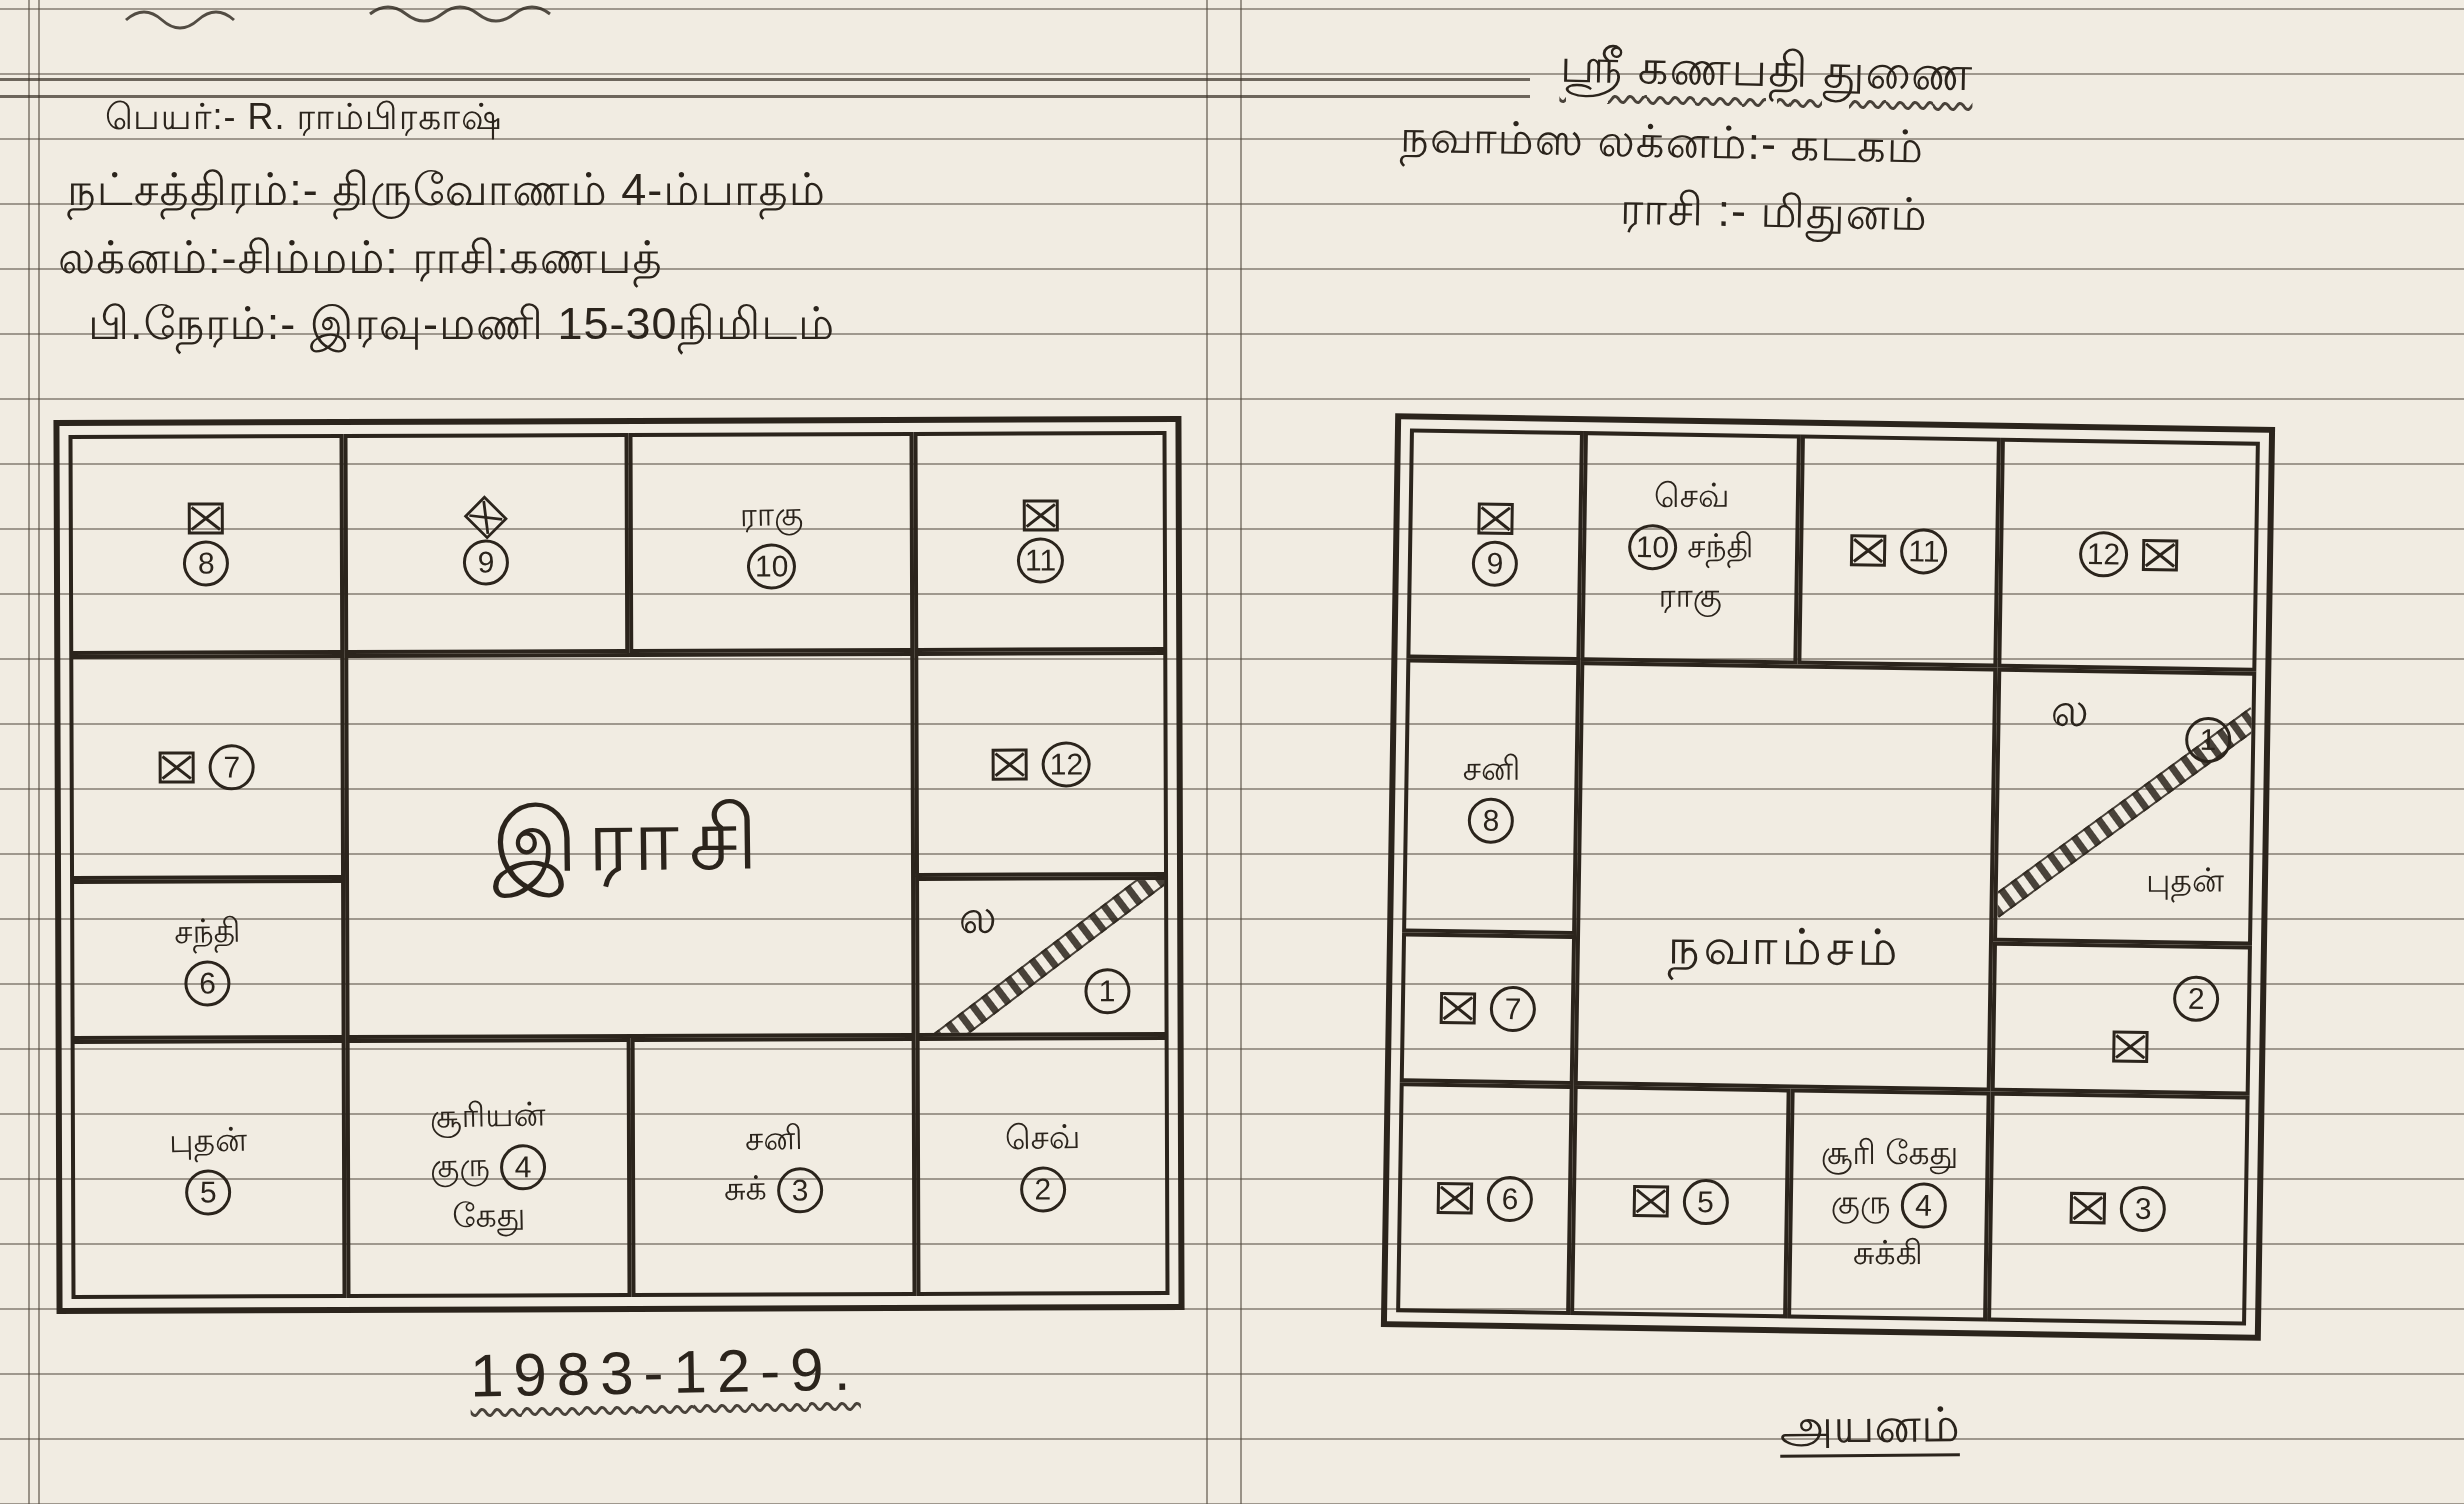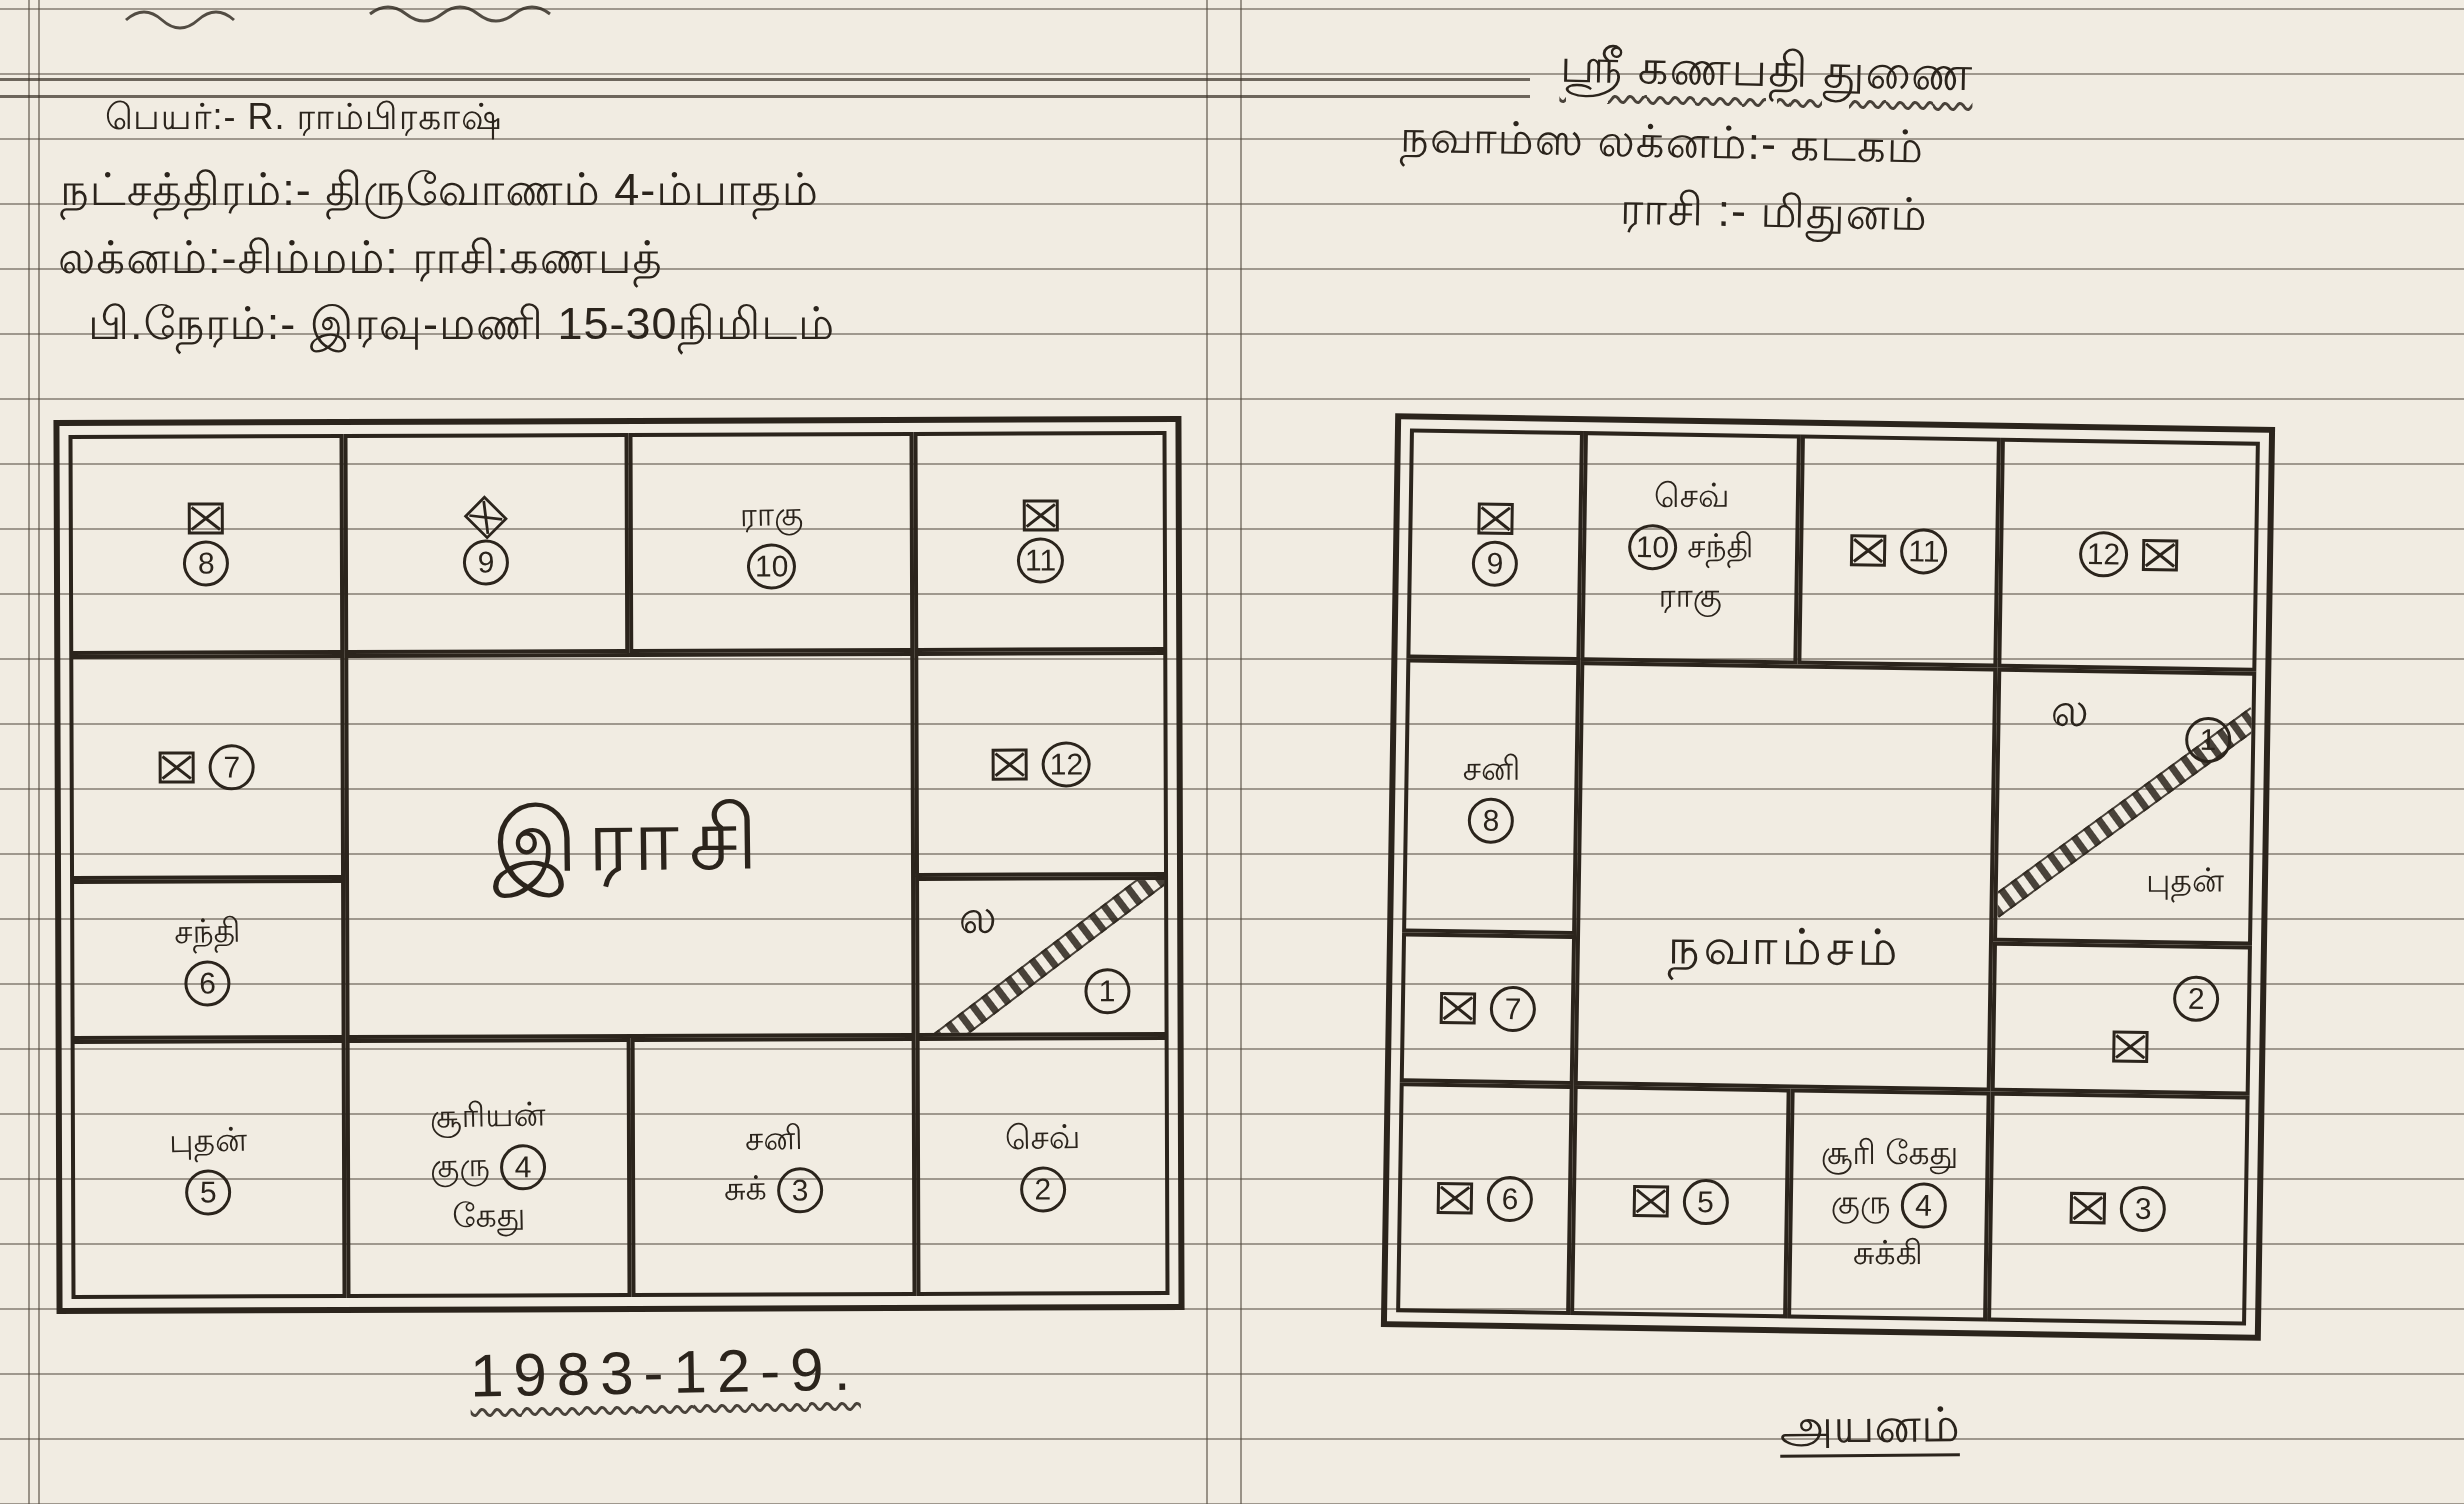--- a/index.html
+++ b/index.html
@@ -102,21 +102,21 @@
 </svg>
 
 <div class="vline" style="left:28px;"></div>
 <div class="vline" style="left:38px;"></div>
 <div class="vline" style="left:1206px;"></div>
 <div class="vline" style="left:1240px;"></div>
 <div class="hline" style="left:0;width:1530px;top:78px;"></div>
 <div class="hline" style="left:0;width:1530px;top:95px;"></div>
 
 <div class="handline" style="left:77px;top:96px;font-size:36px;margin-left:28px;">பெயர்:- R. ராம்பிரகாஷ்</div>
-<div class="handline" style="left:60px;top:164px;">நட்சத்திரம்:- திருவோணம் 4-ம்பாதம்</div>
+<div class="handline" style="left:67px;top:164px;">நட்சத்திரம்:- திருவோணம் 4-ம்பாதம்</div>
 <div class="handline" style="left:58px;top:232px;">லக்னம்:-சிம்மம்:   ராசி:கணபத்</div>
 <div class="handline" style="left:88px;top:298px;">பி.நேரம்:- இரவு-மணி 15-30நிமிடம்</div>
 
 <div class="chart chart-left">
   <div class="grid">
 
     <div class="cell a">
       <span class="cross"></span>
       <span class="num">8</span>
     </div>

